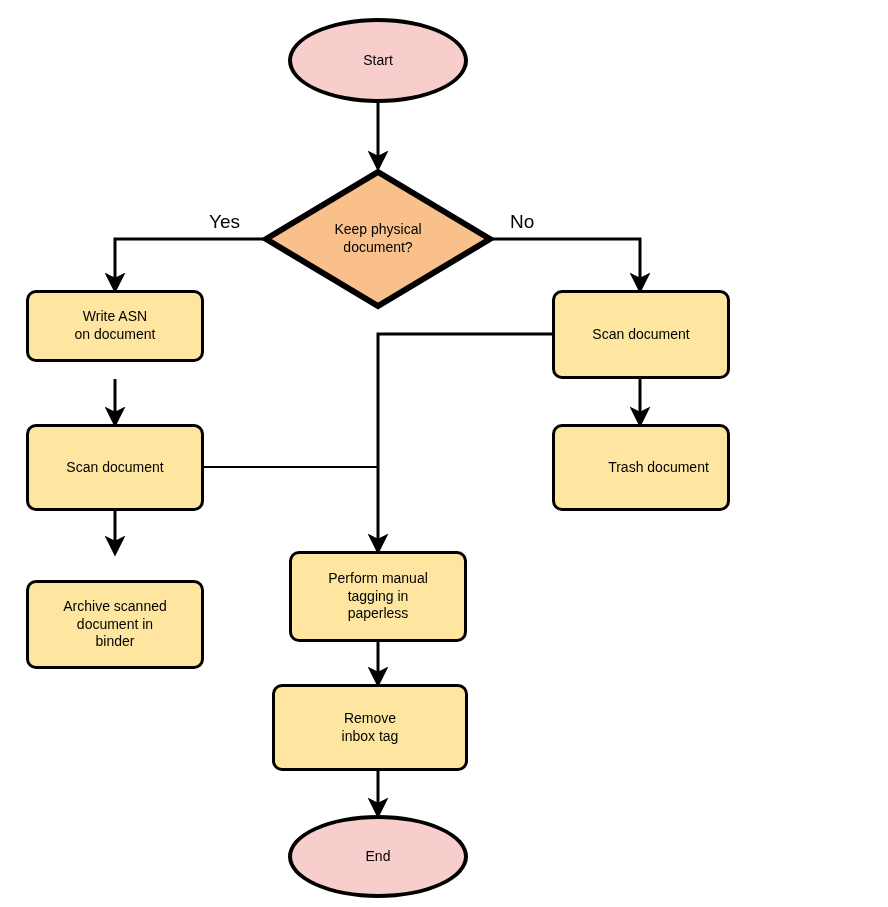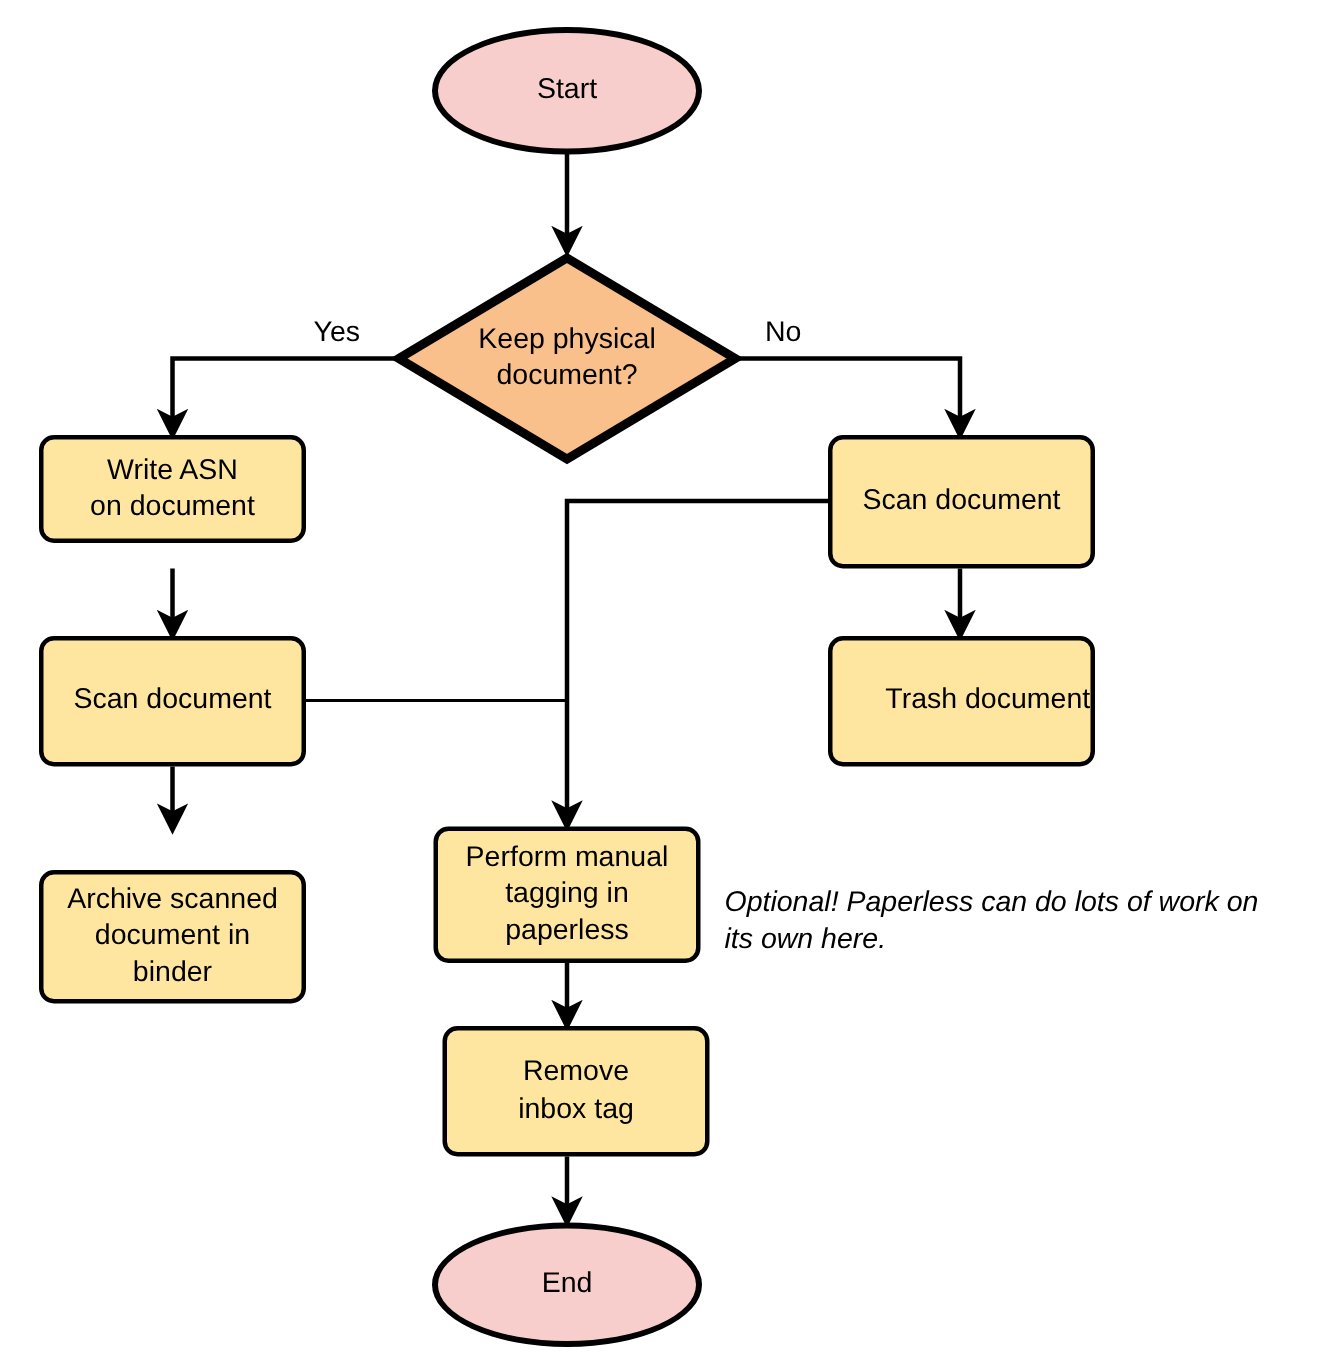--- a/index.html
+++ b/index.html
@@ -29,21 +29,21 @@
   }
   .node {
     position: absolute;
     box-sizing: border-box;
     display: flex;
     align-items: center;
     justify-content: center;
     text-align: center;
     color: #000000;
     font-family: "Liberation Sans", sans-serif;
-    font-size: 19px;
+    font-size: 14px;
     line-height: 1.28;
     z-index: 2;
   }
   .node-process {
     border: 3px solid #000000;
     border-radius: 10px;
     background: #FFE6A0;
   }
   .node-terminal {
     border: 4px solid #000000;
@@ -166,29 +166,25 @@
   </div>
 
   <div class="node node-process" style="left:289px; top:551px; width:178px; height:91px;">
     <div>
       <div>Perform manual</div>
       <div>tagging in</div>
       <div>paperless</div>
     </div>
   </div>
 
-  <div class="node node-process" style="left:295px; top:684px; width:178px; height:87px;">
+  <div class="node node-process" style="left:272px; top:684px; width:196px; height:87px;">
     <div>
       <div>Remove</div>
       <div>inbox tag</div>
     </div>
   </div>
 
   <div class="node node-terminal" style="left:288px; top:815px; width:180px; height:83px;">
     <span>End</span>
   </div>
 
-  <div class="annotation" style="left:483px; top:590px; width:400px;">
-    <div>Optional! Paperless can do lots of work on</div>
-    <div>its own here.</div>
-  </div>
 
 </div>
 
 </body></html>

